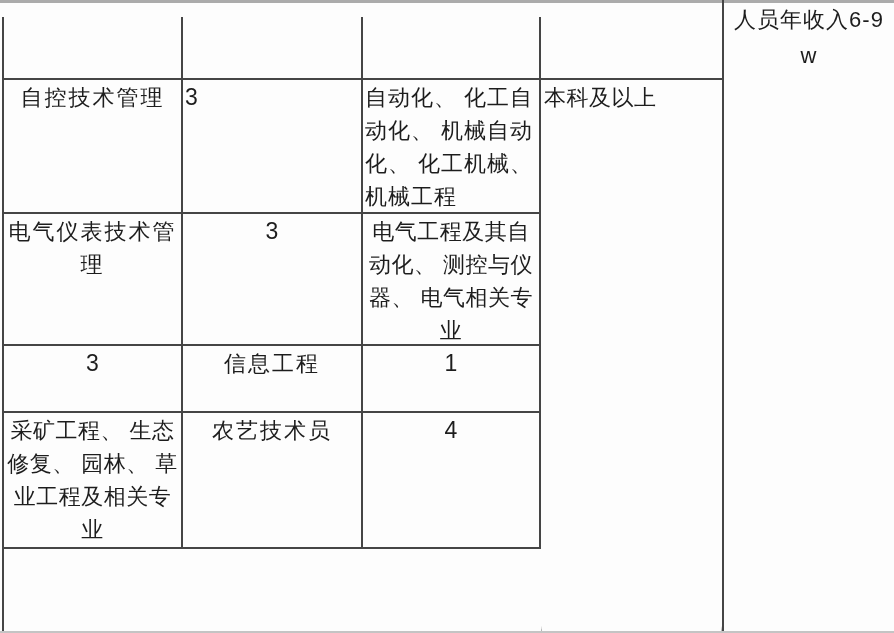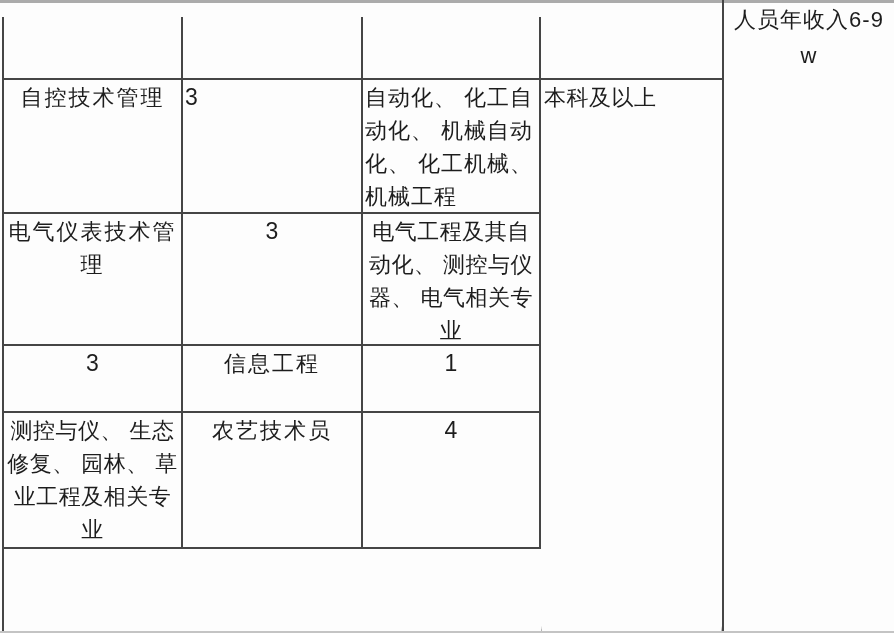--- a/index.html
+++ b/index.html
@@ -103,21 +103,21 @@
     <div class="cell al-center num">3</div>
     <div class="cell al-center maj">电气工程及其自
 动化、 测控与仪
 器、 电气相关专
 业</div>
 
     <div class="cell al-center num">3</div>
 
     <div class="cell al-center pos">信息工程</div>
     <div class="cell al-center num">1</div>
-    <div class="cell al-center maj">测控与仪、 生态
+    <div class="cell al-center maj">采矿工程、 生态
 修复、 园林、 草
 业工程及相关专
 业</div>
 
     <div class="cell al-center pos">农艺技术员</div>
     <div class="cell al-center num">4</div>
 
   </div>
 
   <div class="salary-col">人员年收入6-9

